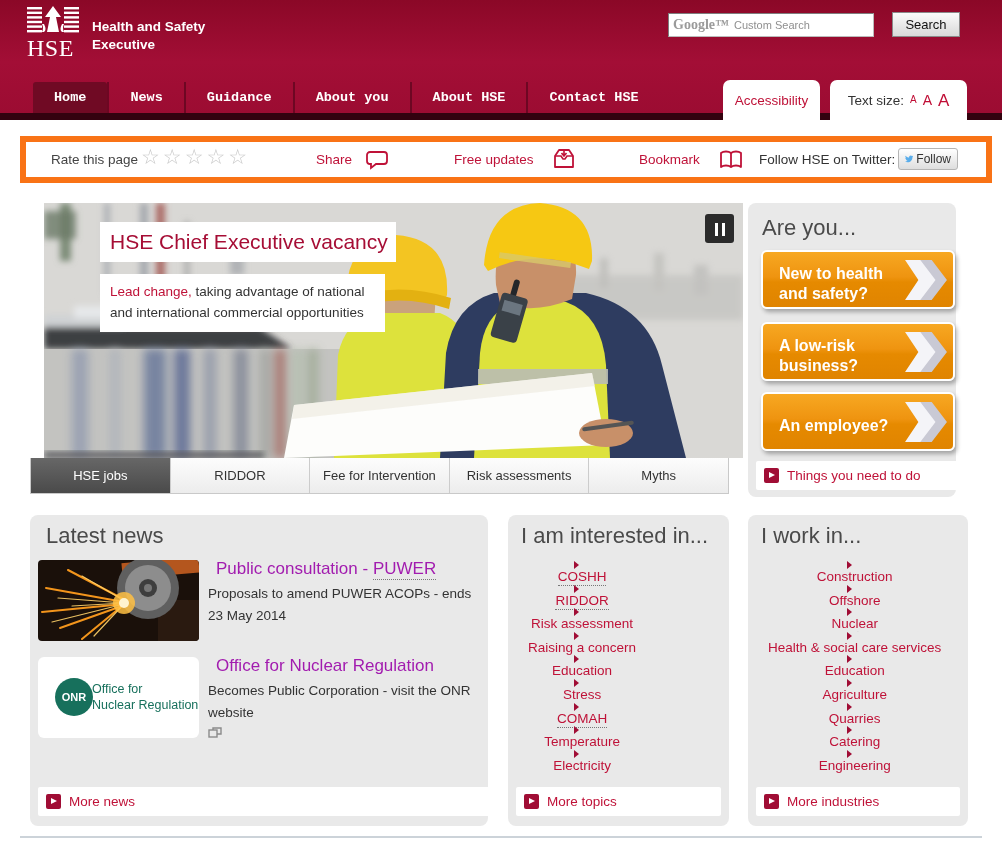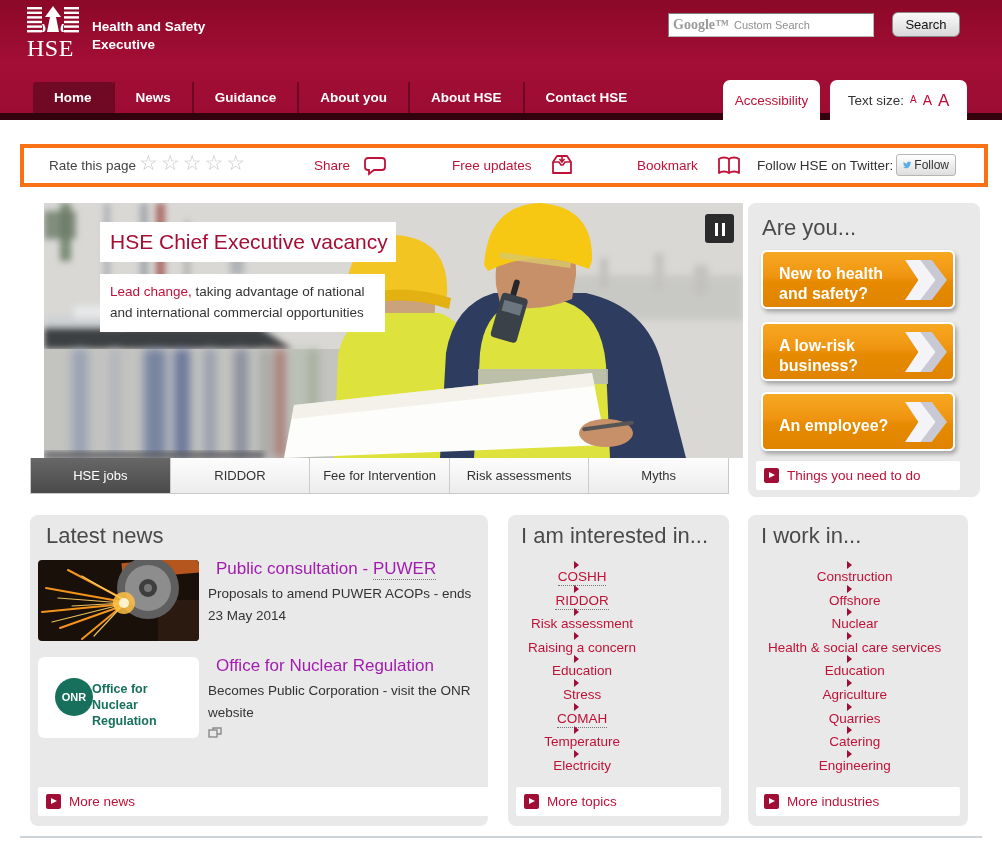--- a/index.html
+++ b/index.html
@@ -8,96 +8,96 @@
   
   .masthead{position:absolute;left:0;top:0;width:1002px;height:113px;
     background:linear-gradient(180deg,#8b0827 0%,#a30e36 55%,#9c0c32 100%);}
   .hse-logo{position:absolute;left:27px;top:6px;}
   .brand{position:absolute;left:92px;top:18px;color:#fff;font-weight:bold;font-size:13.5px;line-height:18px;}
   .searchbox{position:absolute;left:668px;top:13px;width:204px;height:22px;background:#fff;
     border:1px solid #7e7e7e;border-right-color:#bbb;border-bottom-color:#bbb;display:flex;align-items:center;cursor:text;}
   .g-logo{font-family:"Liberation Serif",serif;color:#9a9a9a;font-size:14px;margin-left:4px;font-weight:bold;}
   .g-hint{color:#8f8f8f;font-size:11px;margin-left:5px;}
   .search-btn{position:absolute;left:892px;top:12px;width:68px;height:25px;
-    background:linear-gradient(180deg,#fafafa,#d9d9d9);border:1px solid #8a8a8a;border-radius:6px;
+    background:linear-gradient(180deg,#fafafa,#d9d9d9);border:1px solid #8a8a8a;border-radius:0;
     font-size:13px;color:#111;font-family:"Liberation Sans",sans-serif;cursor:pointer;}
 
   
-  .mainnav{position:absolute;left:33px;top:82px;height:31px;display:flex;}
+  .mainnav{position:absolute;left:33px;top:82px;height:31px;display:flex;font-family:Liberation Mono, monospace;}
   .nav-item{display:block;line-height:31px;padding:0 21px;color:#fff;font-weight:bold;font-size:13.5px;
     text-decoration:none;border-left:2px solid rgba(70,4,22,.55);cursor:pointer;}
   .nav-item:first-child{border-left:none;}
   .nav-item.active{background:#700a24;border-radius:3px 3px 0 0;}
   .nav-underline{position:absolute;left:0;top:113px;width:1002px;height:7px;background:#33020f;}
   .white-tab{position:absolute;top:80px;height:40px;background:#fff;border-radius:7px 7px 0 0;z-index:5;
     display:flex;align-items:center;justify-content:center;}
   .tab-accessibility{left:723px;width:97px;color:#bf1238;font-size:13.5px;cursor:pointer;}
   .tab-textsize{left:830px;width:137px;font-size:13.5px;color:#333;}
   .tab-textsize .a{color:#c00d35;margin-left:6px;cursor:pointer;line-height:1;}
   .a.a1{font-size:10px;} .a.a2{font-size:14px;} .a.a3{font-size:17px;}
 
   
-  .toolbar{position:absolute;left:20px;top:144px;width:960px;height:35px;background:#fff;border:4px solid #f97316;}
+  .toolbar{position:absolute;left:20px;top:136px;width:960px;height:35px;background:#fff;border:6px solid #f97316;}
   .toolbar > *{position:absolute;}
   .t-label{font-size:13.5px;color:#444;top:10px;}
   .t-link{font-size:13.5px;color:#bf1238;top:10px;cursor:pointer;text-decoration:none;}
   .stars{left:115px;top:3px;letter-spacing:3px;font-size:21px;color:#c9c9c9;cursor:pointer;}
   .follow-btn{left:872px;top:6px;width:60px;height:22px;background:linear-gradient(180deg,#fff,#dedede);
     border:1px solid #b5b5b5;border-radius:3px;display:flex;align-items:center;justify-content:center;gap:3px;
     font-size:12px;color:#333;cursor:pointer;}
 
   
   .hero{position:absolute;left:44px;top:203px;width:699px;height:255px;overflow:hidden;background:#d9d8d5;}
   .hero-title{position:absolute;left:56px;top:19px;width:296px;height:40px;background:#fff;
     font-size:21px;color:#a60d35;padding:0;display:flex;align-items:center;}
   .hero-title span{margin-left:10px;}
   .hero-sub{position:absolute;left:56px;top:71px;width:265px;background:#fff;
     font-size:13.5px;line-height:21px;color:#333;padding:7px 10px 9px 10px;}
   .hero-sub .hl{color:#bf1238;}
   .pause-btn{position:absolute;left:661px;top:11px;width:29px;height:29px;background:#2b2b2b;border:none;
     border-radius:3px;cursor:pointer;}
   .pause-btn i{display:inline-block;width:3px;height:13px;background:#fff;margin:0 2px;vertical-align:middle;}
   .hero-tabs{position:absolute;left:30px;top:458px;width:699px;height:36px;display:flex;
-    border:1px solid #c9c9c9;border-top:none;box-sizing:border-box;justify-content:flex-end;}
+    border:1px solid #c9c9c9;border-top:none;box-sizing:border-box;}
   .htab{flex:1;line-height:35px;text-align:center;font-size:13px;color:#333;cursor:pointer;
     background:linear-gradient(180deg,#fdfdfd,#ececec);border-left:1px solid #ccc;}
   .htab:first-child{border-left:none;}
   .htab.active{background:linear-gradient(180deg,#676767,#4a4a4a);color:#fff;}
 
   
   .module{position:absolute;background:#e9e9e9;border-radius:8px;}
   .mod-title{position:absolute;font-size:22px;color:#4a4a4a;}
   .more-bar{position:absolute;height:29px;background:#fff;border-radius:2px;cursor:pointer;}
   .play-icon{position:absolute;left:8px;top:7px;width:15px;height:15px;background:#a00d35;border-radius:2px;}
   .play-icon::after{content:"";position:absolute;left:5px;top:4px;width:0;height:0;
     border-left:6px solid #fff;border-top:3.5px solid transparent;border-bottom:3.5px solid transparent;}
   .more-label{position:absolute;left:31px;top:7px;font-size:13.5px;color:#bf1238;}
 
   
-  .are-you{left:748px;top:203px;width:232px;height:294px;}
+  .are-you{left:748px;top:203px;width:208px;height:294px;}
   .are-you .mod-title{left:14px;top:12px;}
   .orange-btn{position:absolute;left:13px;width:194px;height:59px;box-sizing:border-box;
     background:linear-gradient(180deg,#f7a822 0%,#ef9410 45%,#e68a00 55%,#e08400 100%);
     border:2px solid #fff;border-radius:6px;box-shadow:2px 3px 4px rgba(0,0,0,.3);cursor:pointer;
     color:#fff;font-weight:bold;font-size:16px;line-height:20px;text-align:left;
     padding:9px 48px 0 16px;font-family:"Liberation Sans",sans-serif;}
   .orange-btn .chev{position:absolute;right:6px;top:8px;}
   .things-bar{left:8px;top:258px;width:204px;}
 
   
   .news{left:30px;top:515px;width:458px;height:311px;}
   .news .mod-title{left:16px;top:8px;}
   .news-img{position:absolute;left:8px;top:45px;width:161px;height:81px;border-radius:4px;overflow:hidden;}
   .news-h{position:absolute;left:186px;font-size:17px;color:#a21caf;cursor:pointer;}
   .news-b{position:absolute;left:178px;width:274px;font-size:13.5px;line-height:22px;color:#333;}
   .dotted{border-bottom:1px dotted #777;padding-bottom:1px;}
   .onr-box{position:absolute;left:8px;top:142px;width:161px;height:81px;background:#fff;border-radius:6px;}
   .onr-circle{position:absolute;left:17px;top:21px;width:38px;height:38px;border-radius:50%;background:#17705c;
     color:#fff;font-size:11px;font-weight:bold;display:flex;align-items:center;justify-content:center;}
-  .onr-text{position:absolute;left:54px;top:24px;font-size:12.5px;font-weight:bold;color:#17705c;line-height:16px;}
+  .onr-text{position:absolute;left:54px;top:24px;font-size:12.5px;font-weight:normal;color:#17705c;line-height:16px;}
   .ext-icon{display:inline-block;vertical-align:middle;}
   .news .more-bar{left:8px;top:272px;width:492px;}
 
   
   .interested{left:508px;top:515px;width:221px;height:311px;}
   .workin{left:748px;top:515px;width:220px;height:311px;}
   .interested .mod-title,.workin .mod-title{left:13px;top:8px;}
   .linklist{position:absolute;left:20px;top:46px;margin:0;padding:0;list-style:none;}
   .linklist li{height:23.6px;display:flex;align-items:center;flex-direction:column;}
   .tri{width:0;height:0;border-left:5px solid #a00d35;border-top:4px solid transparent;

